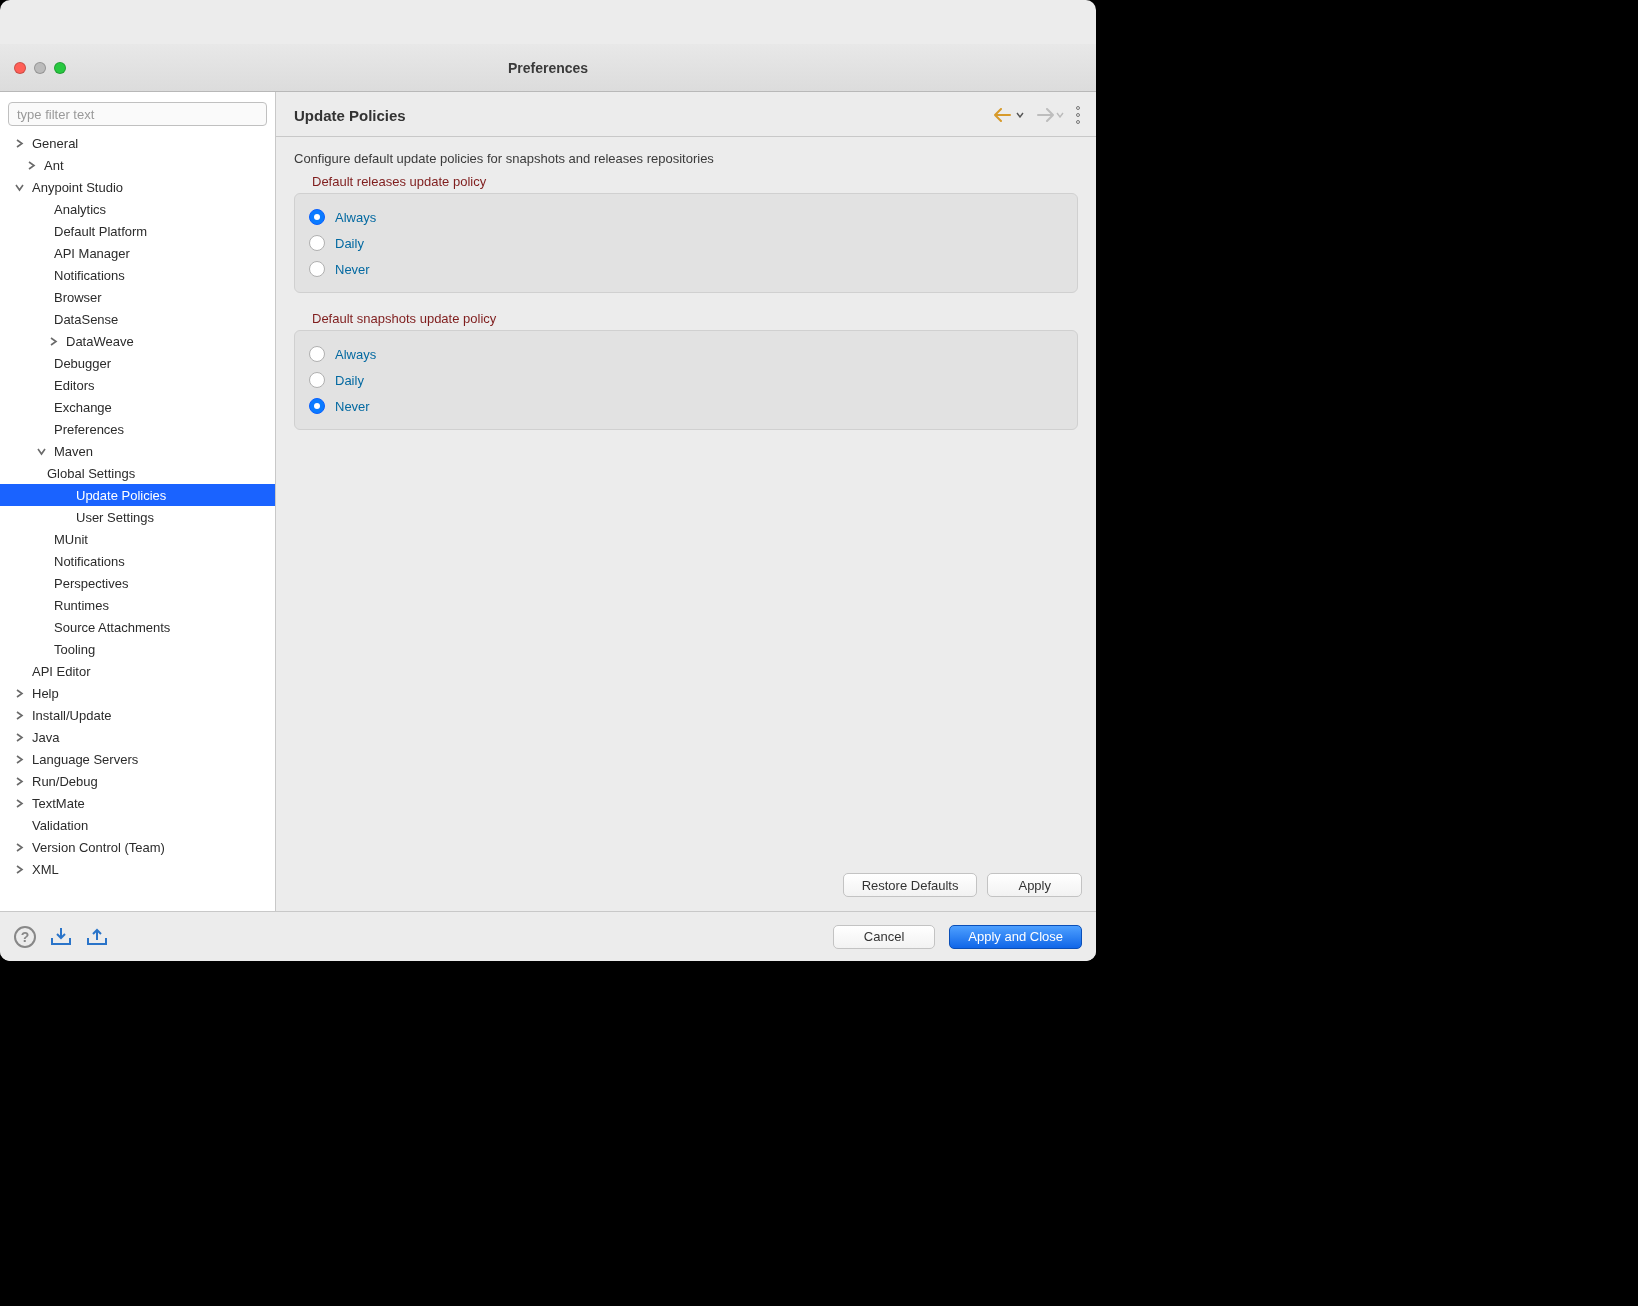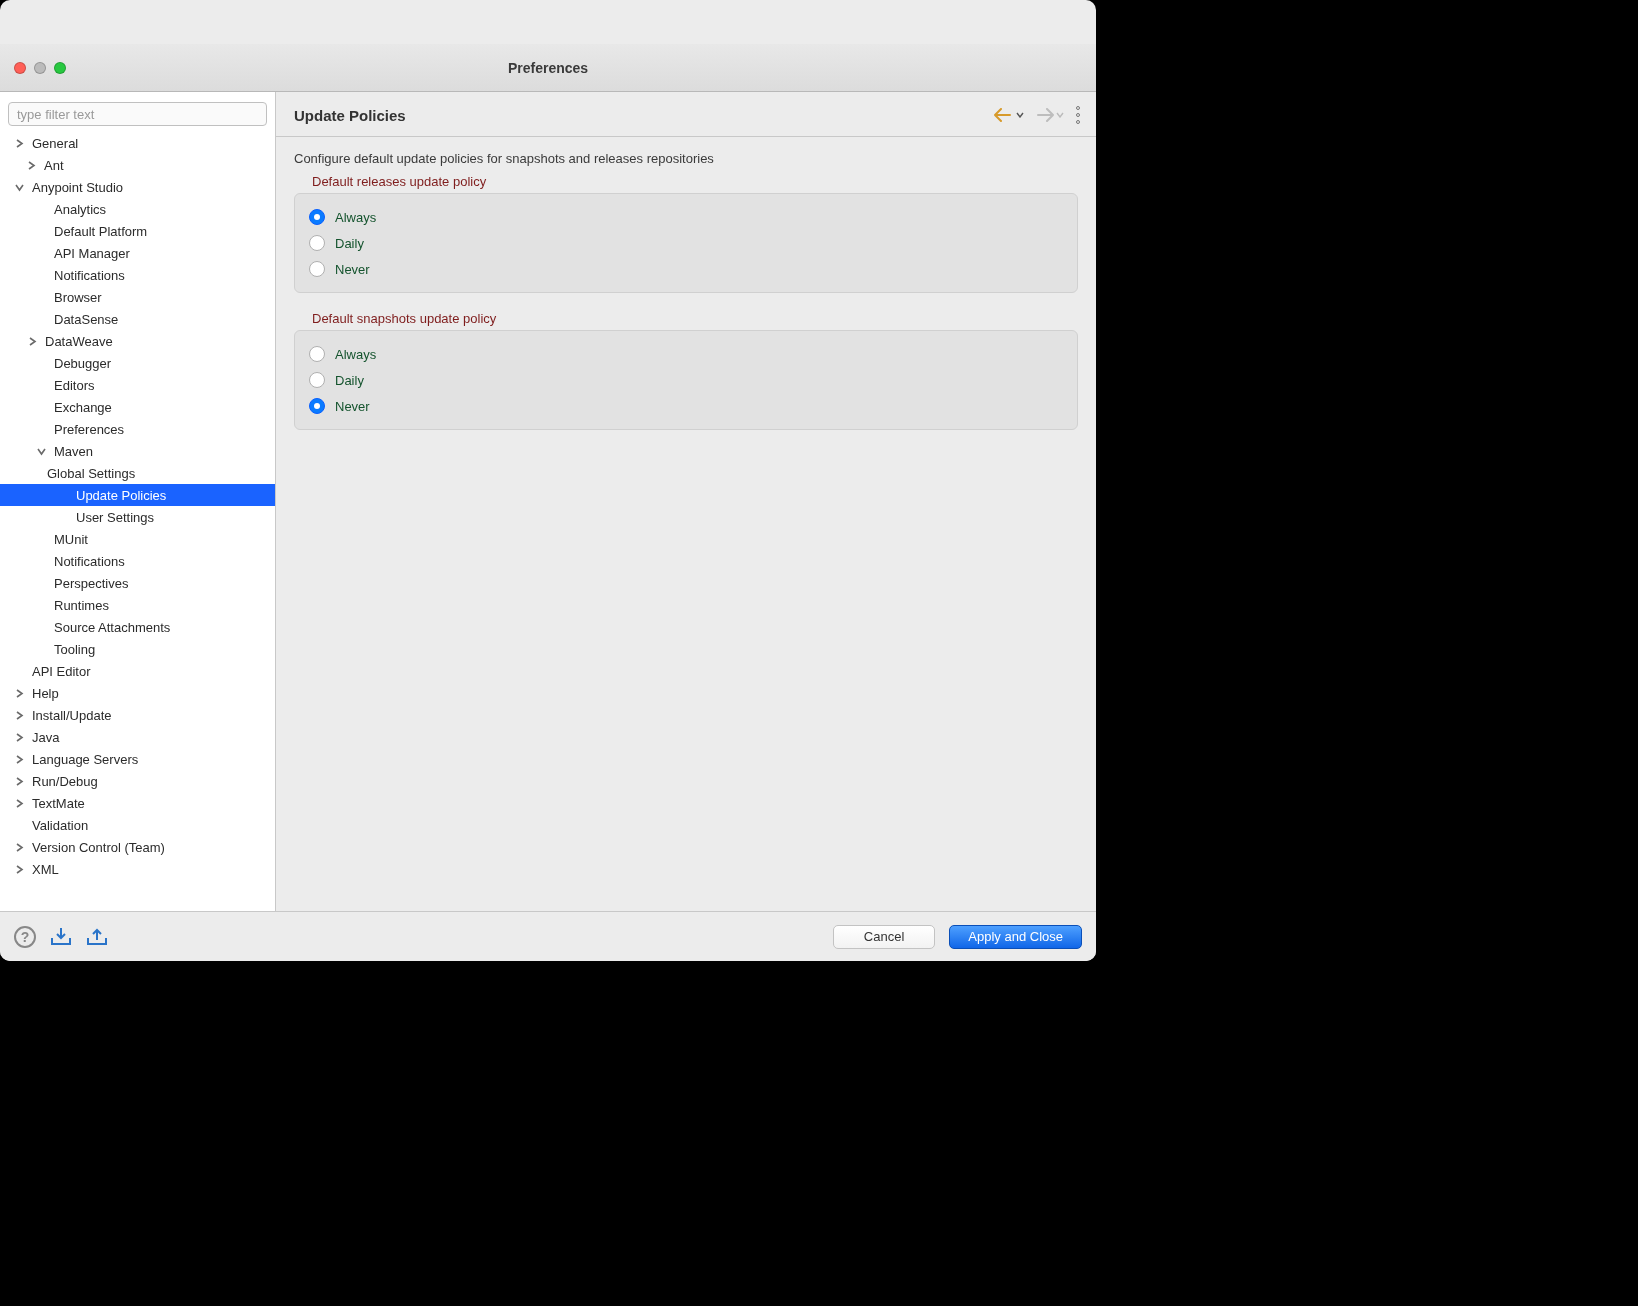--- a/index.html
+++ b/index.html
@@ -119,21 +119,21 @@
 .radio-group {
   background:#e2e2e2;
   border:1px solid #d0d0d0;
   border-radius:6px;
   padding:10px 14px;
   margin:0 0 18px 0;
 }
 .radio-row {
   display:flex; align-items:center; gap:10px;
   padding:5px 0;
-  font-size:13px; color:#14532d;
+  font-size:13px; color:#0369a1;
 }
 .radio {
   width:16px; height:16px; border-radius:50%;
   border:1px solid #b0b0b0; background:#fff;
   display:inline-flex; align-items:center; justify-content:center;
 }
 .radio.checked { border-color:#0a60ff; background:#0a7bff; }
 .radio.checked::after {
   content:""; width:6px; height:6px; background:#fff; border-radius:50%;
 }
@@ -244,21 +244,21 @@
           <div class="tree-row" style="padding-left: 34px;">
             <span class="twisty"></span>
             <span class="spacer" style="width: 6px;"></span>
             <span>Browser</span>
           </div>
           <div class="tree-row" style="padding-left: 34px;">
             <span class="twisty"></span>
             <span class="spacer" style="width: 6px;"></span>
             <span>DataSense</span>
           </div>
-          <div class="tree-row" style="padding-left: 25px;">
+          <div class="tree-row" style="padding-left: 46px;">
             <span class="twisty">
               <svg width="9" height="9" viewBox="0 0 9 9">
                 <path d="M2 1 L7 4.5 L2 8" fill="none" stroke="currentColor" stroke-width="1.6"></path>
               </svg>
             </span>
             <span class="spacer" style="width: 6px;"></span>
             <span>DataWeave</span>
           </div>
           <div class="tree-row" style="padding-left: 34px;">
             <span class="twisty"></span>
@@ -477,20 +477,24 @@
               <span class="radio"></span>
               <span>Daily</span>
             </div>
             <div class="radio-row">
               <span class="radio checked"></span>
               <span>Never</span>
             </div>
           </div>
       </div>
 
+      <div class="content-footer">
+        <button class="btn">Restore Defaults</button>
+        <button class="btn wide">Apply</button>
+      </div>
 
     </div>
   </div>
 
   <div class="bottombar">
     <div class="bottom-left">
       <div class="help-icon">?</div>
       <span class="tray-icon">
         <svg width="22" height="18" viewBox="0 0 22 18">
           <path d="M2 10 V16 H20 V10" fill="none" stroke="#2a74c9" stroke-width="2"></path>

